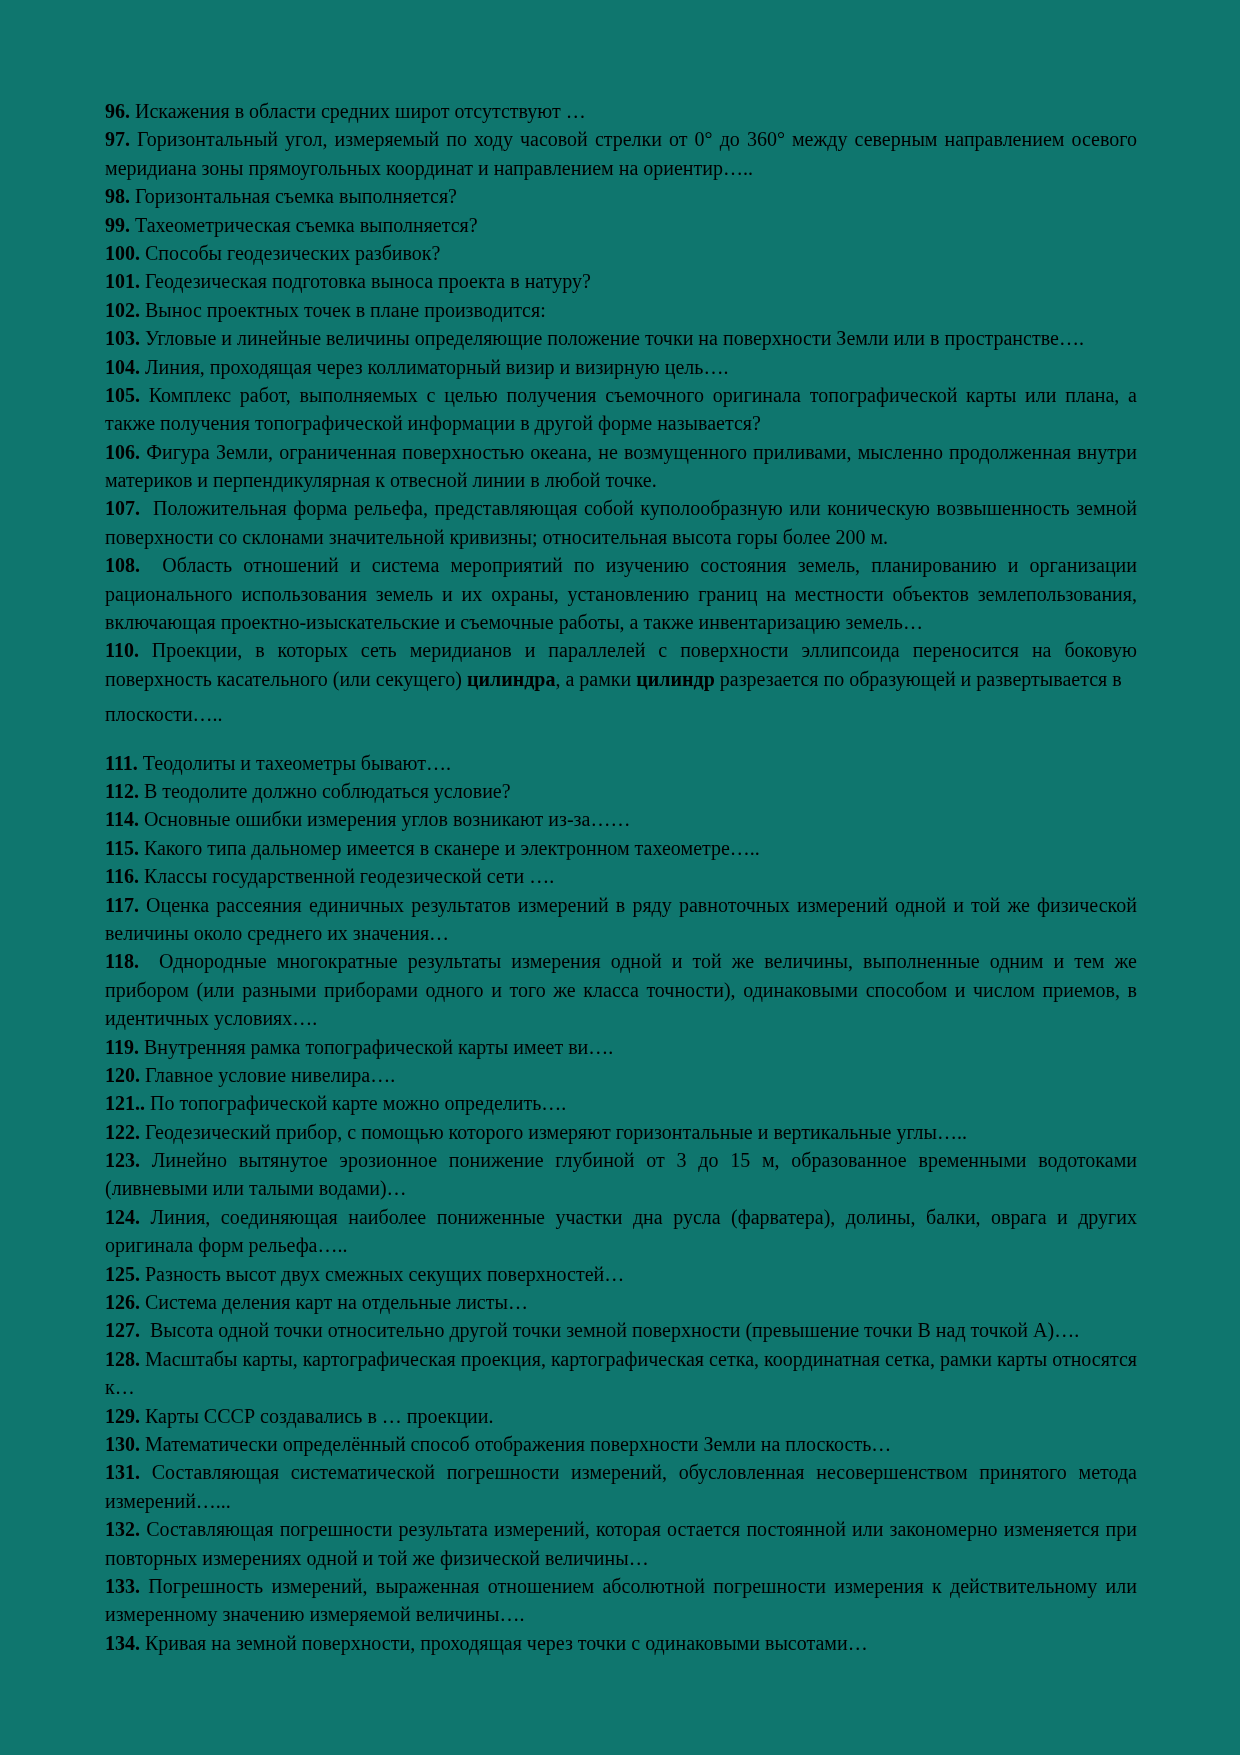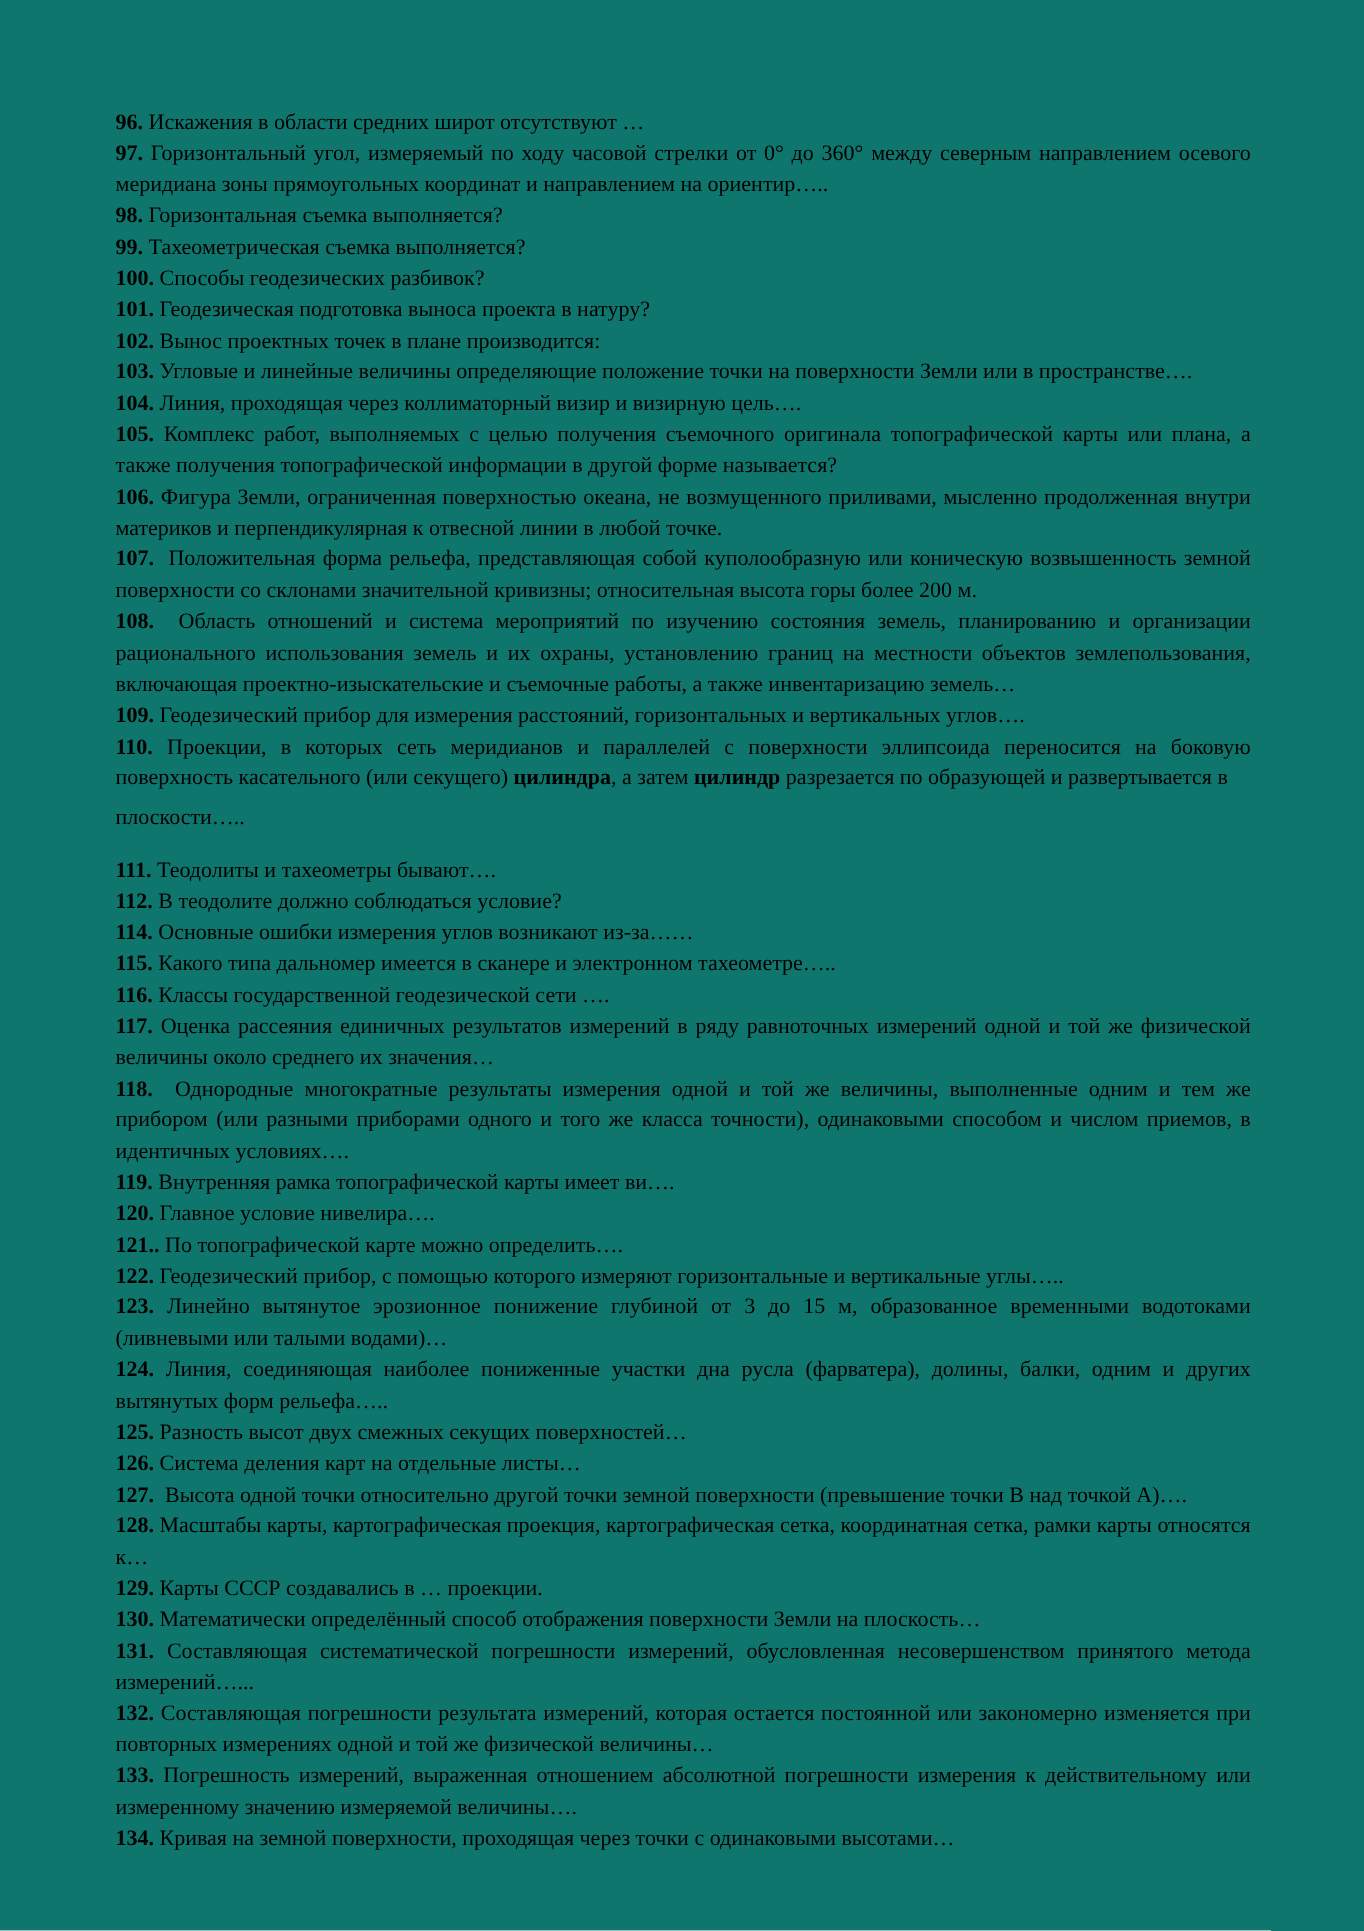--- a/index.html
+++ b/index.html
@@ -45,23 +45,22 @@
   <p class="q"><b class="num">104.</b><span class="sep"> </span><span class="txt">Линия, проходящая через коллиматорный визир и визирную цель….</span></p>
 
   <p class="q"><b class="num">105.</b><span class="sep"> </span><span class="txt">Комплекс работ, выполняемых с целью получения съемочного оригинала топографической карты или плана, а также получения топографической информации в другой форме называется?</span></p>
 
   <p class="q"><b class="num">106.</b><span class="sep"> </span><span class="txt">Фигура Земли, ограниченная поверхностью океана, не возмущенного приливами, мысленно продолженная внутри материков и перпендикулярная к отвесной линии в любой точке.</span></p>
 
   <p class="q"><b class="num">107.</b><span class="sep">&nbsp; </span><span class="txt">Положительная форма рельефа, представляющая собой куполообразную или коническую возвышенность земной поверхности со склонами значительной кривизны; относительная высота горы более 200 м.</span></p>
 
   <p class="q"><b class="num">108.</b><span class="sep">&nbsp; </span><span class="txt">Область отношений и система мероприятий по изучению состояния земель, планированию и организации рационального использования земель и их охраны, установлению границ на местности объектов землепользования, включающая проектно-изыскательские и съемочные работы, а также инвентаризацию земель…</span></p>
 
-  <p class="q"><b class="num">109.</b><span class="sep"> </span><span class="txt">Геодезический прибор для измерения расстояний, горизонтальных и вертикальных углов….</span></p>
 
-  <p class="q"><b class="num">110.</b><span class="sep"> </span><span class="txt"><span>Проекции, в которых сеть меридианов и параллелей с поверхности эллипсоида переносится на боковую поверхность касательного (или секущего) </span><span class="b">цилиндра</span><span>, а затем </span><span class="b">цилиндр</span><span> разрезается по образующей и развертывается в</span></span></p>
+  <p class="q"><b class="num">110.</b><span class="sep"> </span><span class="txt"><span>Проекции, в которых сеть меридианов и параллелей с поверхности эллипсоида переносится на боковую поверхность касательного (или секущего) </span><span class="b">цилиндра</span><span>, а рамки </span><span class="b">цилиндр</span><span> разрезается по образующей и развертывается в</span></span></p>
 <p class="q cont">плоскости…..</p>
   <p class="q"><b class="num">111.</b><span class="sep"> </span><span class="txt">Теодолиты и тахеометры бывают….</span></p>
 
   <p class="q"><b class="num">112.</b><span class="sep"> </span><span class="txt">В теодолите должно соблюдаться условие?</span></p>
 
 
   <p class="q"><b class="num">114.</b><span class="sep"> </span><span class="txt">Основные ошибки измерения углов возникают из-за……</span></p>
 
   <p class="q"><b class="num">115.</b><span class="sep"> </span><span class="txt">Какого типа дальномер имеется в сканере и электронном тахеометре…..</span></p>
 
@@ -74,21 +73,21 @@
   <p class="q"><b class="num">119.</b><span class="sep"> </span><span class="txt">Внутренняя рамка топографической карты имеет ви….</span></p>
 
   <p class="q"><b class="num">120.</b><span class="sep"> </span><span class="txt">Главное условие нивелира….</span></p>
 
   <p class="q"><b class="num">121..</b><span class="sep"> </span><span class="txt">По топографической карте можно определить….</span></p>
 
   <p class="q"><b class="num">122.</b><span class="sep"> </span><span class="txt">Геодезический прибор, с помощью которого измеряют горизонтальные и вертикальные углы…..</span></p>
 
   <p class="q"><b class="num">123.</b><span class="sep"> </span><span class="txt">Линейно вытянутое эрозионное понижение глубиной от 3 до 15 м, образованное временными водотоками (ливневыми или талыми водами)…</span></p>
 
-  <p class="q"><b class="num">124.</b><span class="sep"> </span><span class="txt">Линия, соединяющая наиболее пониженные участки дна русла (фарватера), долины, балки, одним и других вытянутых форм рельефа…..</span></p>
+  <p class="q"><b class="num">124.</b><span class="sep"> </span><span class="txt">Линия, соединяющая наиболее пониженные участки дна русла (фарватера), долины, балки, оврага и других оригинала форм рельефа…..</span></p>
 
   <p class="q"><b class="num">125.</b><span class="sep"> </span><span class="txt">Разность высот двух смежных секущих поверхностей…</span></p>
 
   <p class="q"><b class="num">126.</b><span class="sep"> </span><span class="txt">Система деления карт на отдельные листы…</span></p>
 
   <p class="q"><b class="num">127.</b><span class="sep">&nbsp; </span><span class="txt">Высота одной точки относительно другой точки земной поверхности (превышение точки В над точкой А)….</span></p>
 
   <p class="q"><b class="num">128.</b><span class="sep"> </span><span class="txt">Масштабы карты, картографическая проекция, картографическая сетка, координатная сетка, рамки карты относятся к…</span></p>
 
   <p class="q"><b class="num">129.</b><span class="sep"> </span><span class="txt">Карты СССР создавались в … проекции.</span></p>

